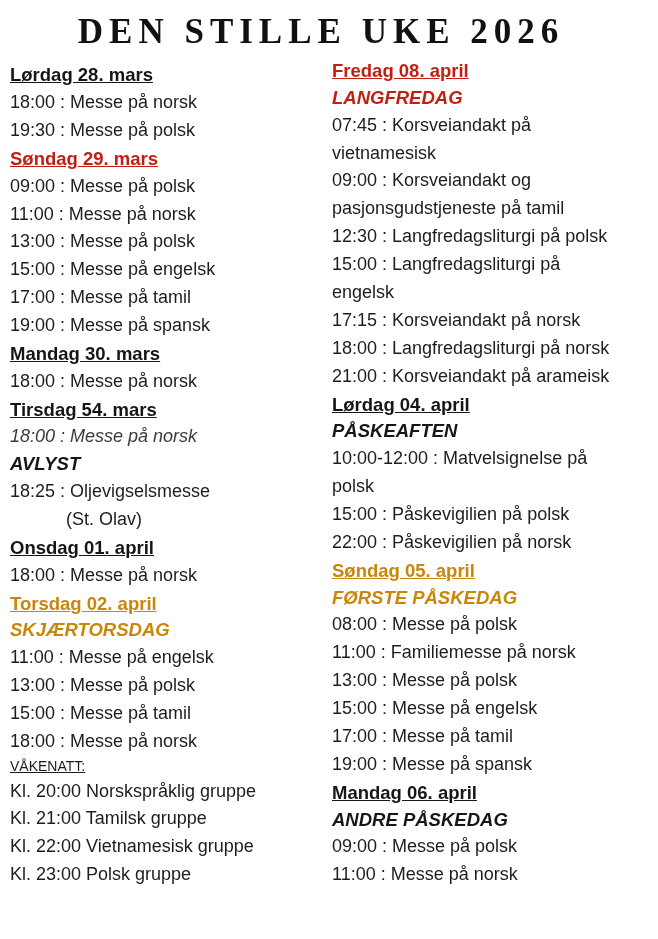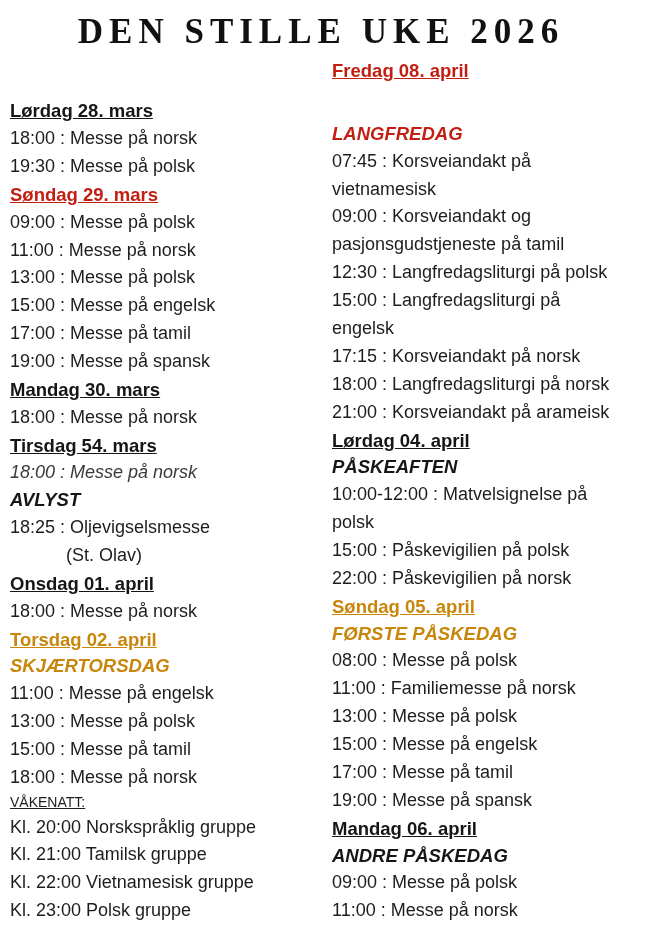--- a/index.html
+++ b/index.html
@@ -50,21 +50,21 @@
   .daytitle.black { color: #161616; }
   .daytitle.red   { color: #c21f12; }
   .daytitle.gold  { color: #c8860a; }
   .feast {
     font-size: 18.5px;
     font-style: italic;
     font-weight: bold;
     line-height: 1.45;
     white-space: nowrap;
   }
-  .feast.red  { color: #c21f12; margin-top: 36px; }
+  .feast.red  { color: #c21f12; }
   .feast.gold { color: #c8860a; }
   .feast.black{ color: #161616; }
   .ev {
     font-size: 18px;
     line-height: 1.55;
     color: #1d1d1d;
   }
   .ev.cancelled {
     font-style: italic;
     color: #3a3a3a;

